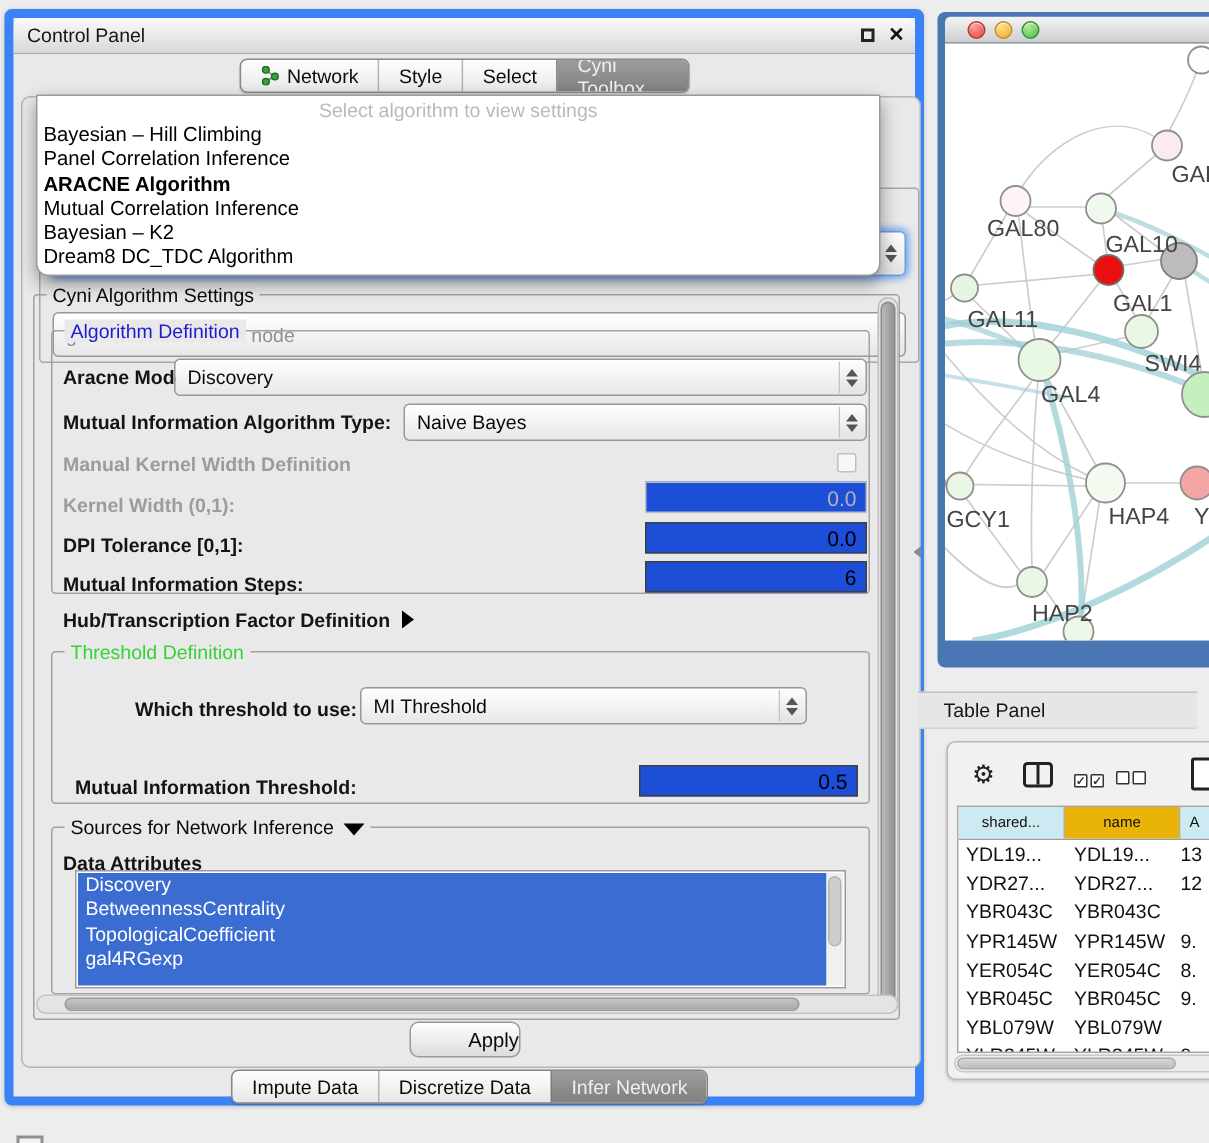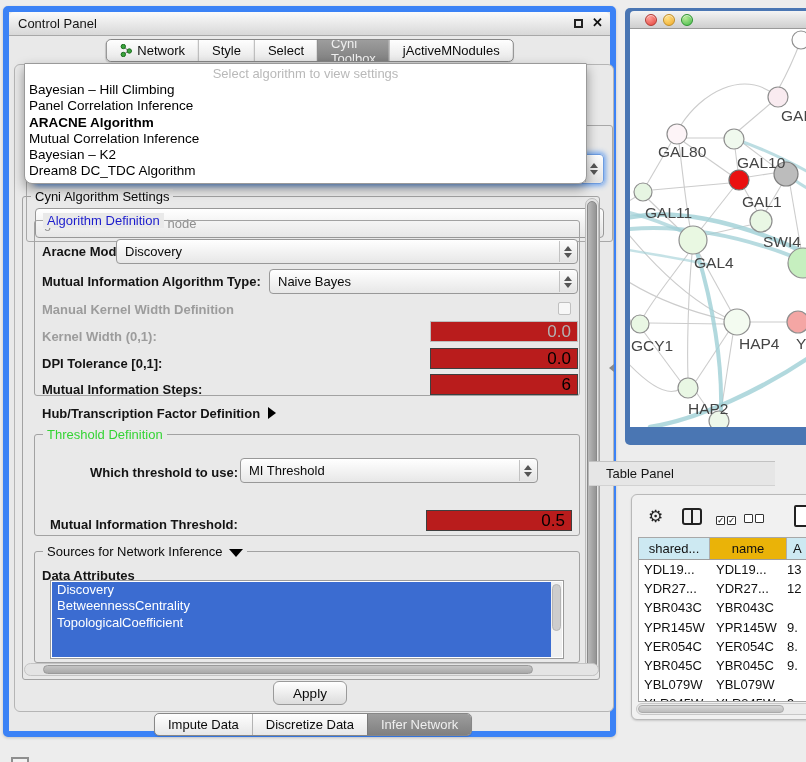--- a/index.html
+++ b/index.html
@@ -64,21 +64,21 @@
   
   .grp { position:absolute; border:1px solid #a2a2a2; border-radius:3px; }
   .grp > .gt { position:absolute; top:-8px; left:8px; background:#e9e9e9; padding:0 4px;
     font-size:13px; white-space:nowrap; color:#0a0a0a; }
   .gt.blue { color:#1c1ccd; }
   .gt.green { color:#35d435; }
 
   .lbl { position:absolute; font-weight:bold; font-size:13px; color:#141414; white-space:nowrap; }
   .lbl.dis { color:#9c9c9c; }
 
-  .field { position:absolute; background:#b91c1c; border:1px solid #3f3f3f; font-size:17px;
+  .field { position:absolute; background:#1d4ed8; border:1px solid #3f3f3f; font-size:14px;
     display:flex; align-items:center; justify-content:flex-end; padding:0 6px; color:#000; }
   .field.dis { border:1px solid #bdbdbd; color:#b3b3b3; }
   .checkbox { position:absolute; width:13px; height:13px; border:1px solid #c0c0c0;
     border-radius:2px; background:#f7f7f7; }
 
   
   .attr-list { position:absolute; background:#fff; border:1px solid #9a9a9a; overflow:hidden; }
   .attr-sel { position:absolute; left:1px; top:1px; bottom:1px; right:12px; background:#3b6cd1; }
   .attr-item { height:16.3px; line-height:16.3px; padding-left:5px; color:#fff; font-size:13px;
     white-space:nowrap; }
@@ -91,21 +91,21 @@
     background:#e4e4e4; border:1px solid #bdbdbd; border-radius:7px; }
   .vthumb { position:absolute; left:1px; top:2px; width:10px; height:468px;
     background:linear-gradient(90deg,#b9b9b9,#949494); border-radius:6px; border:1px solid #898989; }
   .hscroll { position:absolute; left:15px; top:651px; width:575px; height:13px;
     background:#e4e4e4; border:1px solid #c4c4c4; border-radius:7px; }
   .hthumb { position:absolute; left:18px; top:1px; width:490px; height:9px;
     background:linear-gradient(#c4c4c4,#a9a9a9); border-radius:5px; border:1px solid #9a9a9a; }
 
   .apply-btn { position:absolute; left:264px; top:669px; width:74px; height:24px;
     background:linear-gradient(#ffffff,#dcdcdc); border:1px solid #9a9a9a; border-radius:6px;
-    font-size:13.5px; color:#0a0a0a; display:flex; align-items:center; justify-content:center; }
+    font-size:13.5px; color:#0a0a0a; display:flex; align-items:center; justify-content:flex-end; }
 
   .cut-box { position:absolute; left:2px; top:745px; width:18px; height:12px;
     border:2px solid #8f8f8f; background:#f2f2f2; }
 
   
   .divider-handle { position:absolute; left:609px; top:364px; width:0; height:0;
     border-top:4px solid transparent; border-bottom:4px solid transparent;
     border-right:5px solid #8a8a8a; }
 
   #net-window { position:absolute; left:625px; top:8px; width:190px; height:437px;
@@ -119,21 +119,21 @@
     border:1px solid #b23a33; }
   .tl-yellow { left:33px; background:radial-gradient(circle at 35% 30%, #ffe083, #f0a827);
     border:1px solid #c08e27; }
   .tl-green { left:51px; background:radial-gradient(circle at 35% 30%, #b6e996, #41ba47);
     border:1px solid #2e9330; }
   .nw-canvas { position:relative; width:185px; height:398px; background:#fff; overflow:hidden; }
   .nw-canvas svg { position:absolute; left:0; top:0; }
   .netlabel { font-family:"Liberation Sans", sans-serif; font-size:15.5px; fill:#454545; }
 
   
-  .tp-bar { position:absolute; left:589px; top:461px; width:186px; height:25px;
+  .tp-bar { position:absolute; left:612px; top:461px; width:186px; height:25px;
     background:#e6e6e6; border-top:1px solid #c2c2c2; border-bottom:1px solid #d2d2d2; }
   .tp-title { position:absolute; left:17px; top:4px; font-size:13px; color:#151515; }
 
   #table-window { position:absolute; left:631px; top:494px; width:185px; height:226px;
     background:#f1f1f1; border:1px solid #b9b9b9; border-radius:6px;
     box-shadow:0 1px 2px rgba(0,0,0,.15); }
   .tw-toolbar { position:absolute; left:0; top:0; right:0; height:42px; }
   .gear { position:absolute; left:16px; top:11px; font-size:17px; color:#222; }
   .split-icon { position:absolute; left:50px; top:13px; width:20px; height:17px;
     border:2px solid #222; border-radius:3px; }
@@ -142,21 +142,21 @@
   .cb-ico { display:inline-block; width:9px; height:9px; border:1.5px solid #333;
     border-radius:1px; font-size:8px; line-height:8px; text-align:center; color:#333;
     font-weight:bold; margin-right:2px; background:#fff; }
   .checks { position:absolute; left:84px; top:16px; }
   .unchecks { position:absolute; left:112px; top:16px; }
   .page-icon { position:absolute; left:162px; top:10px; width:20px; height:22px;
     border:2px solid #222; border-radius:2px; background:#fff; }
   .tbl { position:absolute; left:6px; top:42px; right:0; bottom:17px; background:#fff;
     border:1px solid #a8a8a8; border-right:none; overflow:hidden; }
   .tbl-head { display:flex; height:22px; border-bottom:1px solid #9e9e9e; }
-  .th { display:flex; align-items:center; justify-content:center; font-size:13px;
+  .th { display:flex; align-items:center; justify-content:center; font-size:10px;
     border-right:1px solid #aeaeae; color:#111; }
   .th.blue { background:#cde9f2; }
   .th.plain { background:#eab308; }
   .c1 { width:71px; } .c2 { width:77px; } .c3 { flex:1; min-width:20px; justify-content:flex-start; padding-left:6px; }
   .tr { display:flex; height:19.2px; align-items:center; font-size:13px; }
   .td { overflow:hidden; white-space:nowrap; }
   .td.c1 { padding-left:5px; } .td.c2 { padding-left:6px; } .td.c3 { padding-left:0; }
   .tw-hscroll { position:absolute; left:4px; right:2px; bottom:4px; height:12px;
     background:#ececec; border:1px solid #c8c8c8; border-radius:6px; }
   .tw-hthumb { position:absolute; left:1px; top:1px; width:146px; height:8px;
@@ -186,23 +186,20 @@
     </div>
     <div>
       <span>Style</span>
     </div>
     <div>
       <span>Select</span>
     </div>
     <div class="sel">
       <span>Cyni Toolbox</span>
     </div>
-    <div>
-      <span>jActiveMNodules</span>
-    </div>
   </div>
 
   <div class="content-frame">
     <div class="bg-group">
       <div class="combo focusring" style="left:8px; top:28px; right:8px; height:30px;">
         <span class="cval"></span>
         <span class="spin">
             <span class="tri-up"></span>
             <span class="tri-dn"></span>
           </span>
@@ -295,20 +292,21 @@
     <span class="gt">
       <span>Sources for Network Inference</span><span class="tri-down-lg"></span>
     </span>
   </div>
   <span class="lbl" style="left:33px; top:556px;">Data Attributes</span>
   <div class="attr-list" style="left:41px; top:568px; width:514px; height:79px;">
     <div class="attr-sel">
       <div class="attr-item">Discovery</div>
       <div class="attr-item">BetweennessCentrality</div>
       <div class="attr-item">TopologicalCoefficient</div>
+      <div class="attr-item">gal4RGexp</div>
     </div>
     <div class="attr-scroll">
       <div class="attr-thumb"></div>
     </div>
   </div>
 
   <div class="vscroll">
     <div class="vthumb"></div>
   </div>
   <div class="hscroll">

